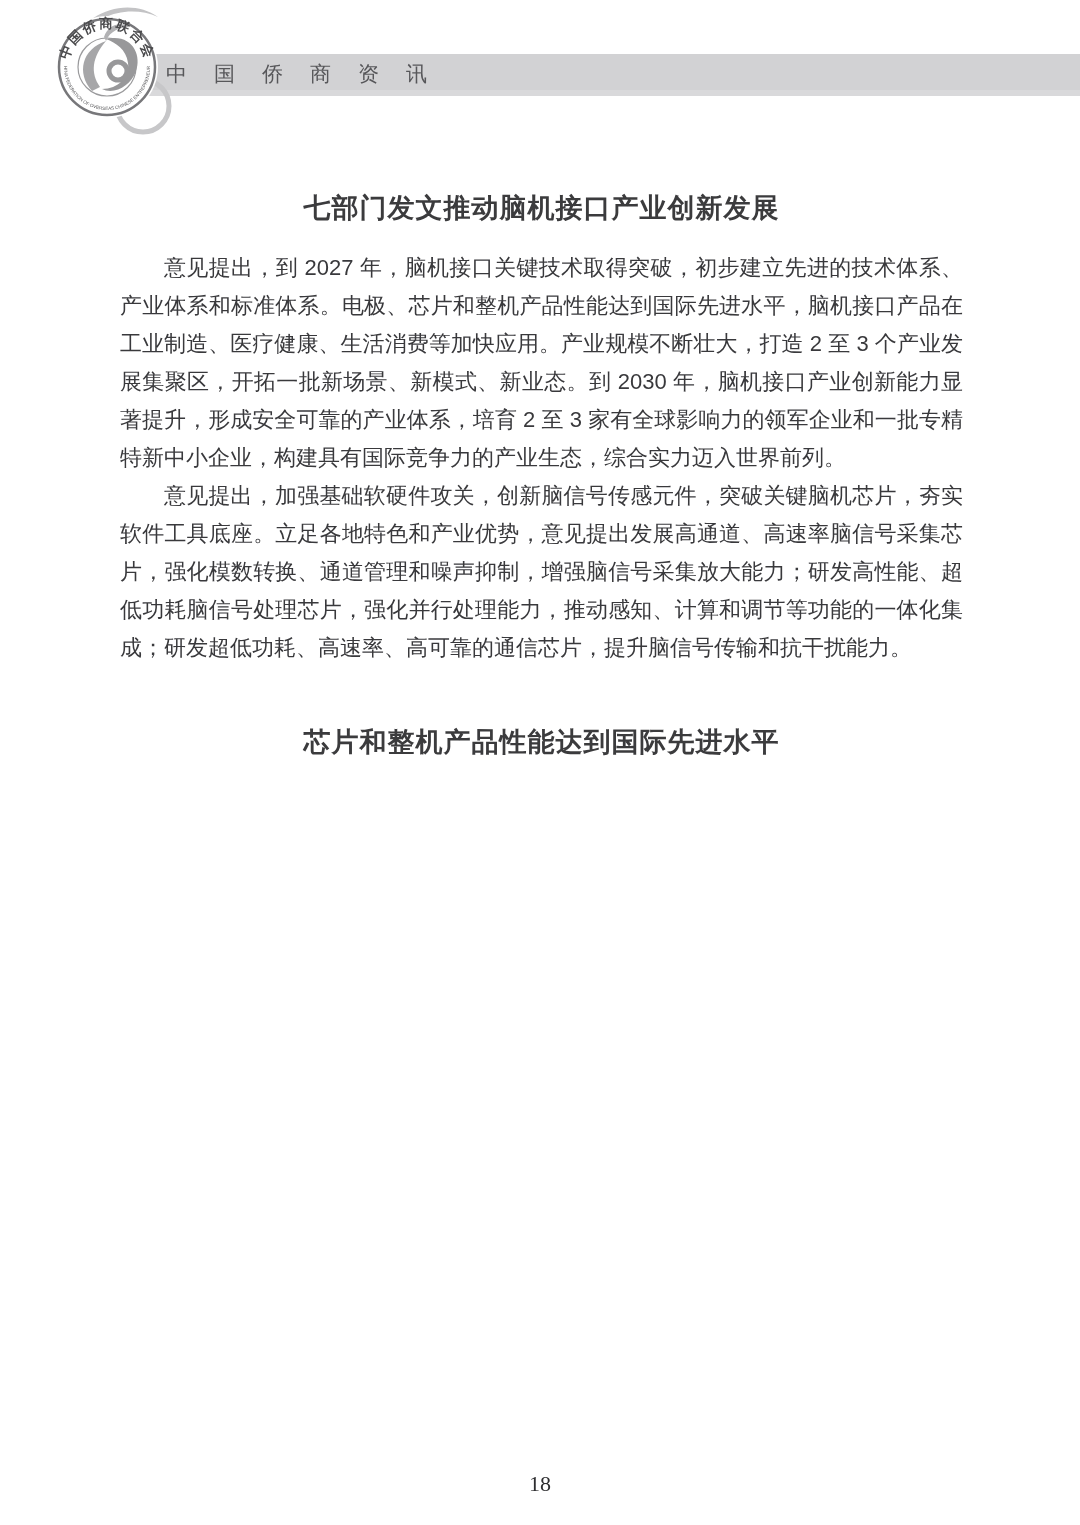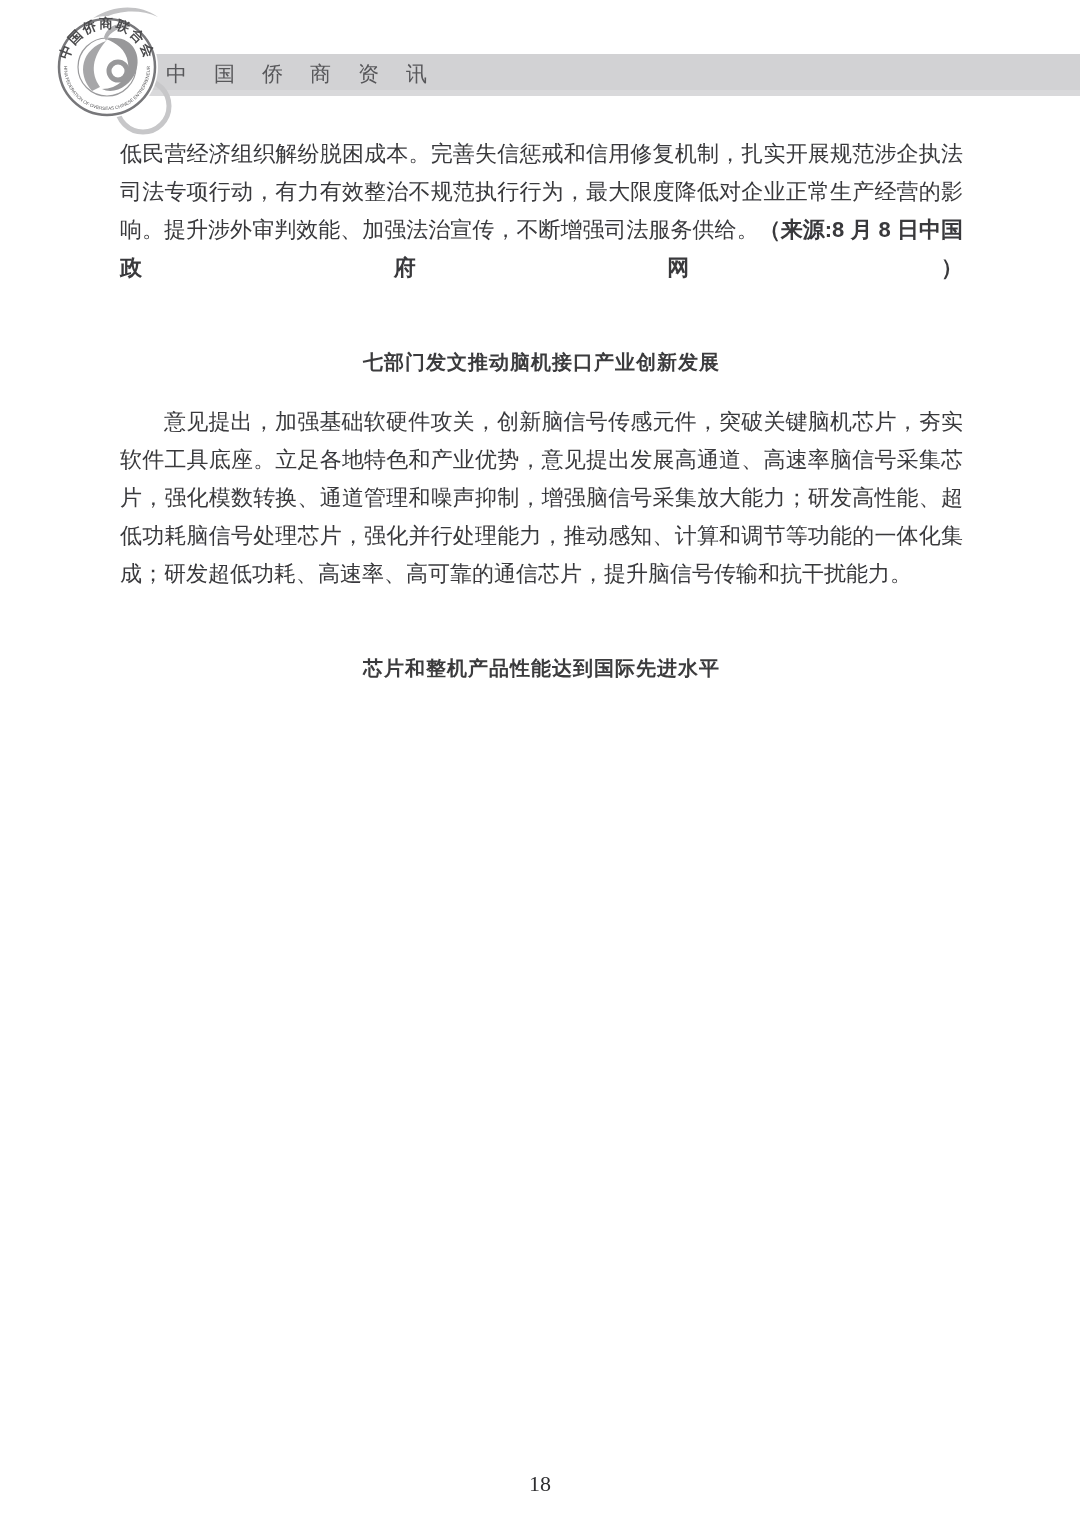--- a/index.html
+++ b/index.html
@@ -31,21 +31,21 @@
   .content {
     margin:2px 117px 0 120px;
     font-size:22px; line-height:38px; color:#39393c;
     text-align:justify;
   }
   .para { text-indent:2em; }
   .para.no-indent { text-indent:0; }
   .para.flush { text-align-last:justify; }
   .src { font-weight:bold; }
   .sec-title {
-    font-size:20px; line-height:42px; font-weight:bold;
+    font-size:27px; line-height:42px; font-weight:bold;
     text-align:center; text-align-last:center; text-indent:0;
     color:#3b3b3d; margin:54px 0 20px; letter-spacing:1px;
   }
   
   .footer { position:absolute; left:0; right:0; bottom:28px; text-align:center; }
   .page-num {
     font-family:"Liberation Serif","DejaVu Serif",serif;
     font-size:22px; color:#2e2e30;
   }
 </style>
@@ -85,24 +85,24 @@
         <textPath href="#arcTop" startOffset="50%" text-anchor="middle">中国侨商联合会</textPath>
       </text>
       <text font-size="4.6" fill="#5a5a5c">
         <textPath href="#arcBottom" startOffset="50%" text-anchor="middle">CHINA FEDERATION OF OVERSEAS CHINESE ENTREPRENEURS</textPath>
       </text>
     </svg>
   </header>
 
   <main class="content">
 
-    <p class="para no-indent flush"><span>低民营经济组织解纷脱困成本。完善失信惩戒和信用修复机制，扎实开展规范涉企执法司法专项行动，有力有效整治不规范执行行为，最大限度降低对企业正常生产经营的影响。提升涉外审判效能、加强法治宣传，不断增强司法服务供给。</span><b class="src">（来源:8 月 8 日中国政府网）</b></p>
 
     <h2 class="sec-title">七部门发文推动脑机接口产业创新发展</h2>
 
+    <p class="para">意见提出，到 2027 年，脑机接口关键技术取得突破，初步建立先进的技术体系、产业体系和标准体系。电极、芯片和整机产品性能达到国际先进水平，脑机接口产品在工业制造、医疗健康、生活消费等加快应用。产业规模不断壮大，打造 2 至 3 个产业发展集聚区，开拓一批新场景、新模式、新业态。到 2030 年，脑机接口产业创新能力显著提升，形成安全可靠的产业体系，培育 2 至 3 家有全球影响力的领军企业和一批专精特新中小企业，构建具有国际竞争力的产业生态，综合实力迈入世界前列。</p>
     <p class="para">意见提出，加强基础软硬件攻关，创新脑信号传感元件，突破关键脑机芯片，夯实软件工具底座。立足各地特色和产业优势，意见提出发展高通道、高速率脑信号采集芯片，强化模数转换、通道管理和噪声抑制，增强脑信号采集放大能力；研发高性能、超低功耗脑信号处理芯片，强化并行处理能力，推动感知、计算和调节等功能的一体化集成；研发超低功耗、高速率、高可靠的通信芯片，提升脑信号传输和抗干扰能力。</p>
 
     <h2 class="sec-title">芯片和整机产品性能达到国际先进水平</h2>
 
 
   </main>
 
   <footer class="footer">
     <span class="page-num">18</span>
   </footer>

